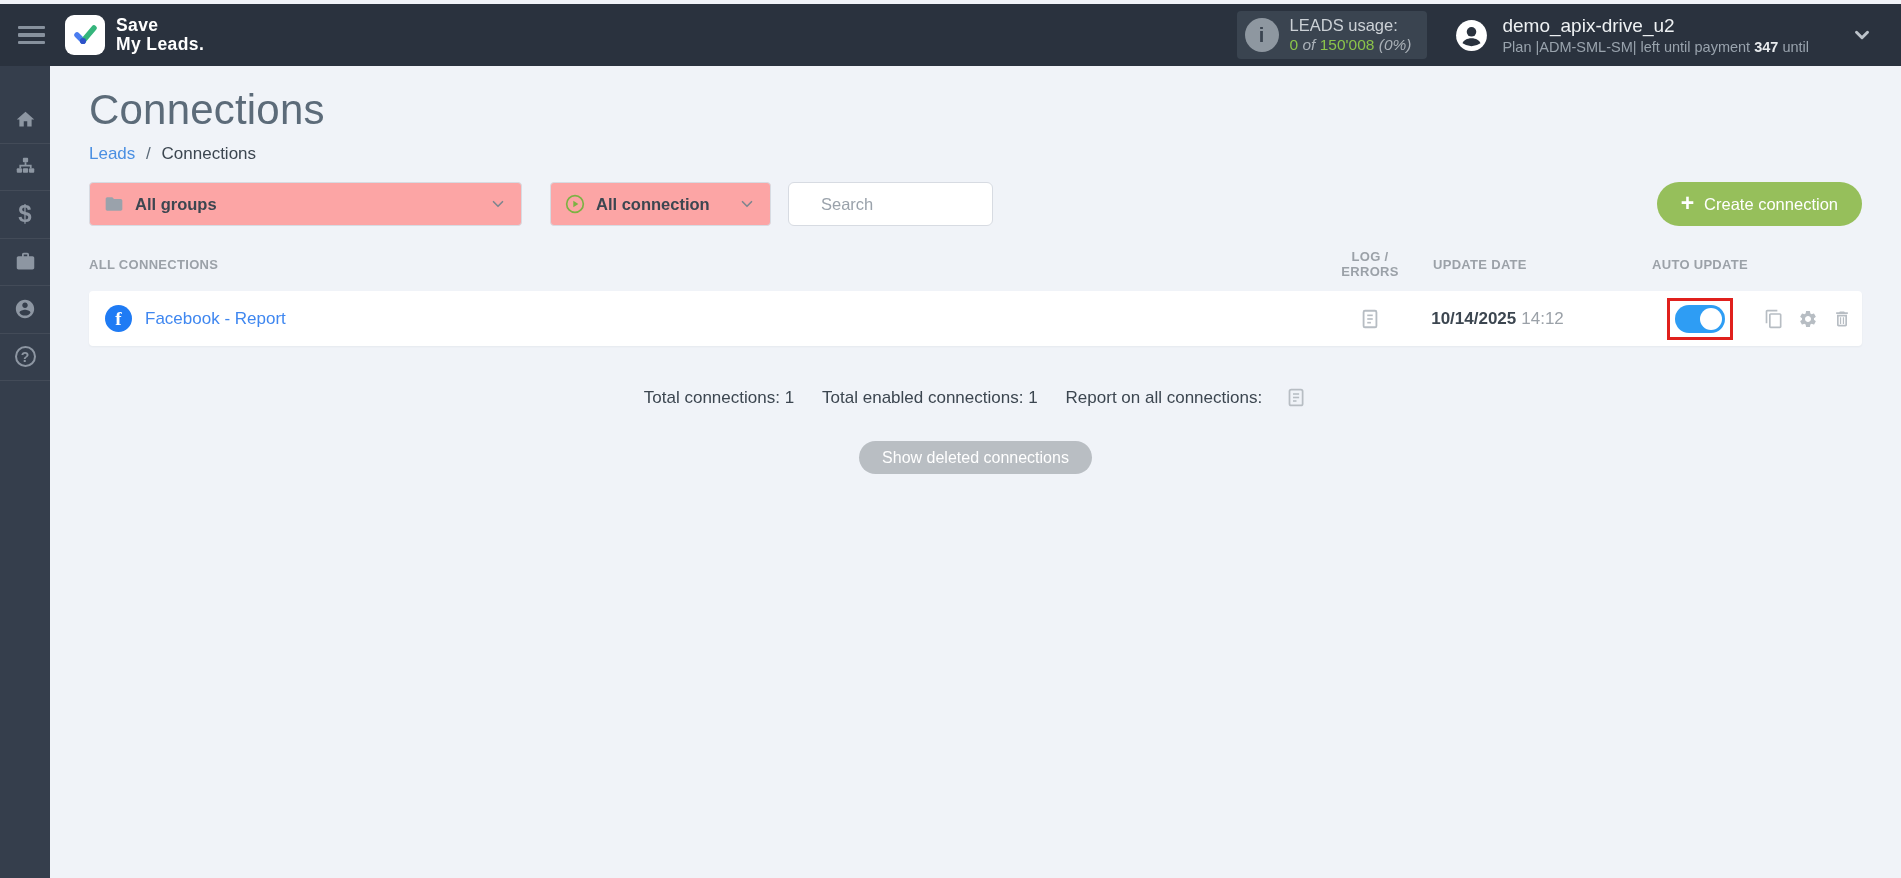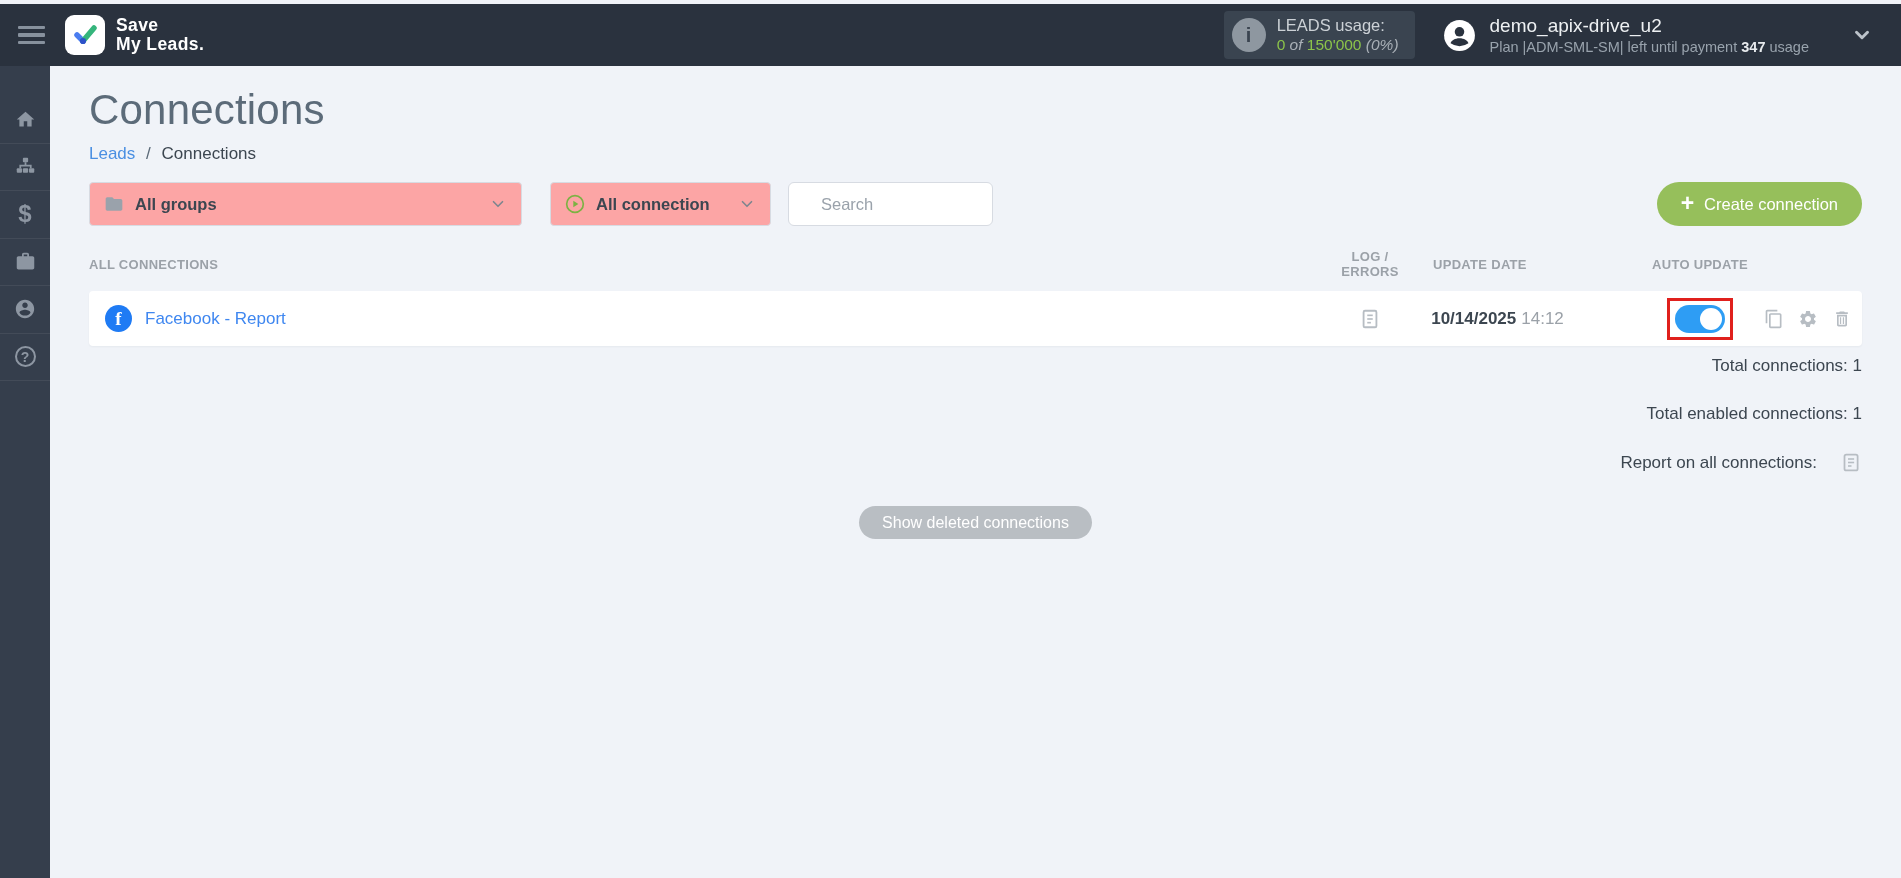--- a/index.html
+++ b/index.html
@@ -81,22 +81,22 @@
   .cell-log { display:flex; justify-content:center; color:#b7bdc3; cursor:pointer; }
   .cell-date { text-align:center; font-size:17px; color:#3c4650; font-weight:bold; }
   .cell-date .time { color:#9ba1a8; font-weight:normal; margin-left:5px; }
   .cell-auto { display:flex; justify-content:center; }
   .red-annot { border:3.5px solid #e0201d; background:#fff; padding:4px 5px; display:inline-flex; }
   .toggle { width:50px; height:28px; border-radius:14px; background:#2e9df4; position:relative; cursor:pointer; }
   .toggle .knob { position:absolute; top:3px; right:3px; width:22px; height:22px; border-radius:50%; background:#fff; }
   .cell-actions { display:flex; align-items:center; gap:14px; color:#b7bdc3; padding-left:4px; }
   .act-ic { display:flex; cursor:pointer; }
 
-  .totals { margin-top:10px; display:flex; justify-content:center; align-items:flex-end; gap:28px;
-            font-size:17px; color:#3c4650;flex-direction:column; }
+  .totals { margin-top:41px; display:flex; justify-content:center; align-items:flex-end; gap:28px;
+            font-size:17px; color:#3c4650; }
   .report-wrap { display:flex; align-items:center; gap:24px; }
   .report-doc { color:#b7bdc3; display:flex; cursor:pointer; }
 
   .deleted-wrap { margin-top:33px; display:flex; justify-content:center; }
   .show-deleted { background:#b9bec3; border:none; border-radius:17px; height:33px; padding:0 23px;
                   color:#fff; font-size:16px; cursor:pointer; font-family:inherit; }
 </style>
 </head>
 <body>
 
@@ -123,38 +123,38 @@
 
   <div class="leads-box">
     <div class="info-circle">
       <span>i</span>
     </div>
     <div>
       <div class="leads-line1">LEADS usage:</div>
       <div class="leads-line2">
         <span class="leads-num">0</span>
         <span class="leads-dim">of</span>
-        <span class="leads-num">150'000</span>
+        <span class="leads-num">150'008</span>
         <span class="leads-dim">(0%)</span>
       </div>
     </div>
   </div>
 
   <div class="user-block">
     <svg class="avatar" viewBox="0 0 24 24">
       <circle cx="12" cy="12" r="10" fill="#ffffff"></circle>
       <circle cx="12" cy="9.6" r="3.1" fill="#2a323e"></circle>
       <path d="M12 13.8c-2.9 0-5.3 1.4-5.8 3.3a10 10 0 0 0 11.6 0c-.5-1.9-2.9-3.3-5.8-3.3z" fill="#2a323e"></path>
     </svg>
     <div class="user-texts">
       <div class="user-name">demo_apix-drive_u2</div>
       <div class="user-sub">
         <span>Plan |ADM-SML-SM| left until payment</span>
         <b>347</b>
-        <span>usage</span>
+        <span>until</span>
       </div>
     </div>
   </div>
 
   <div class="header-chevron">
     <svg width="22" height="22" viewBox="0 0 24 24" fill="none" stroke="currentColor" stroke-width="3.2" stroke-linecap="round" stroke-linejoin="round">
       <polyline points="6 9 12 15 18 9"></polyline>
     </svg>
   </div>
 </div>

